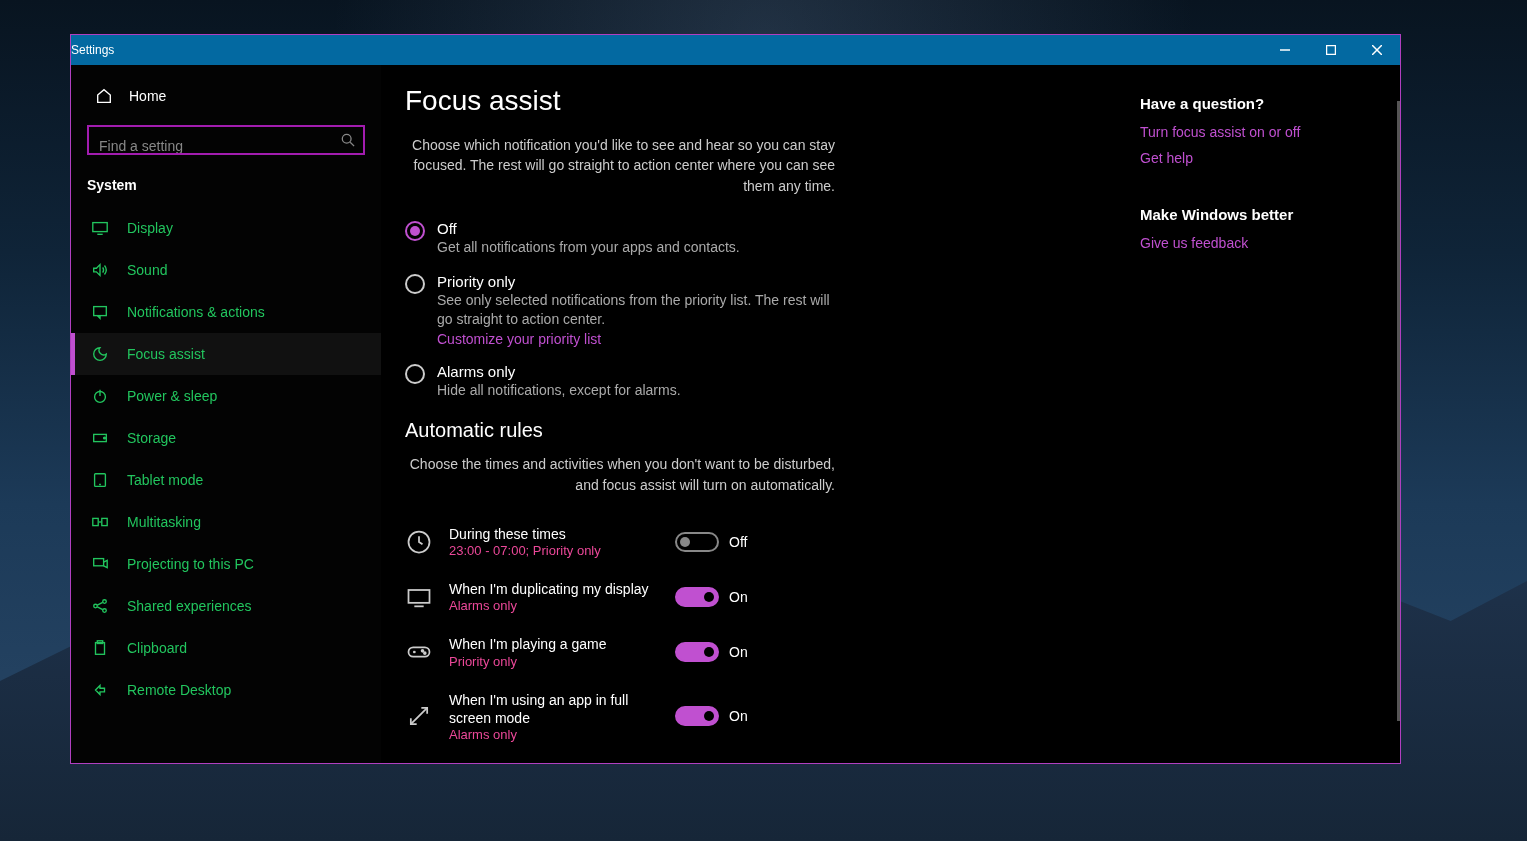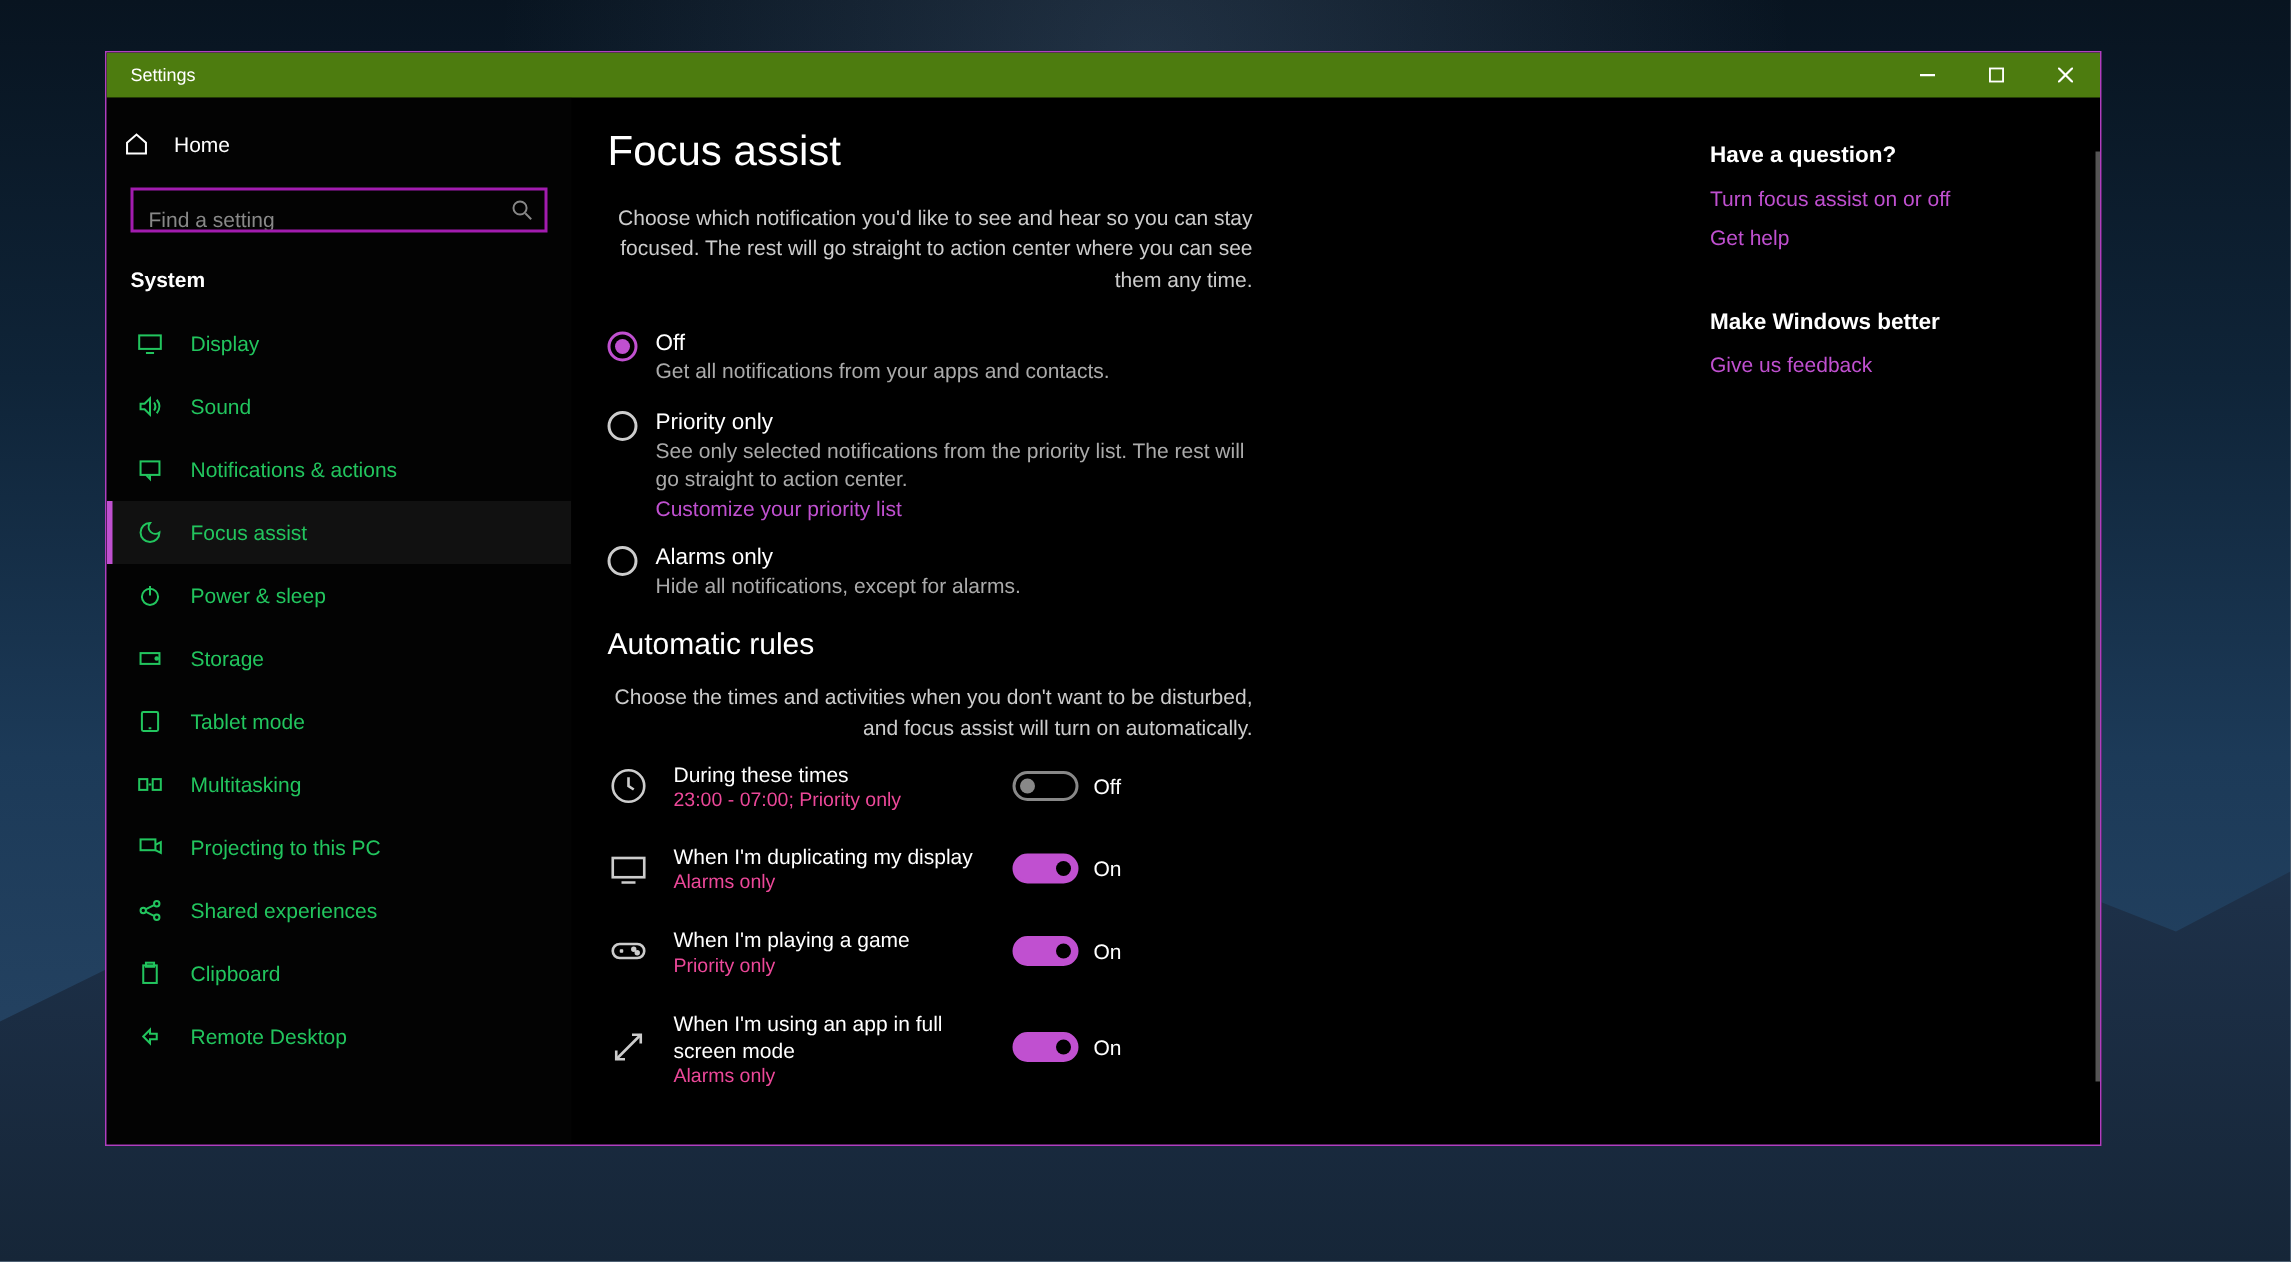--- a/index.html
+++ b/index.html
@@ -34,24 +34,23 @@
   border: 1px solid #b03fc0;
   display: flex;
   flex-direction: column;
   overflow: hidden;
 }
 .titlebar {
   height: 30px;
   display: flex;
   align-items: center;
   justify-content: space-between;
-  padding-left: 16px;
   color: #fff;
   font-size: 12px;
-  background: #4d7c0f;
+  background: #0369a1;
 }
 .titlebar-buttons {
   display: flex;
 }
 .titlebar-btn {
   width: 46px;
   height: 30px;
   display: flex;
   align-items: center;
   justify-content: center;
@@ -70,21 +69,21 @@
   background: rgba(10,10,10,0.3);
   padding-top: 12px;
   display: flex;
   flex-direction: column;
   overflow: hidden;
 }
 .home-row {
   display: flex;
   align-items: center;
   gap: 16px;
-  padding: 10px 11px;
+  padding: 10px 24px;
   color: #fff;
   font-size: 14px;
   cursor: pointer;
 }
 .home-row .icon { width: 18px; height: 18px; }
 .search-wrap {
   padding: 10px 16px 14px 16px;
 }
 .search-input {
   width: 100%;
@@ -194,21 +193,21 @@
   color: #c050d0;
   margin-top: 2px;
   cursor: pointer;
 }
 .section-title {
   font-size: 20px;
   font-weight: 400;
   margin-top: 20px;
   margin-bottom: 12px;
 }
-.rules { margin-top: 12px; }
+.rules { margin-top: 30px; }
 .rule-row {
   display: flex;
   align-items: center;
   gap: 16px;
   margin-bottom: 22px;
 }
 .rule-icon {
   width: 28px; height: 28px;
   flex-shrink: 0;
   display: flex;

